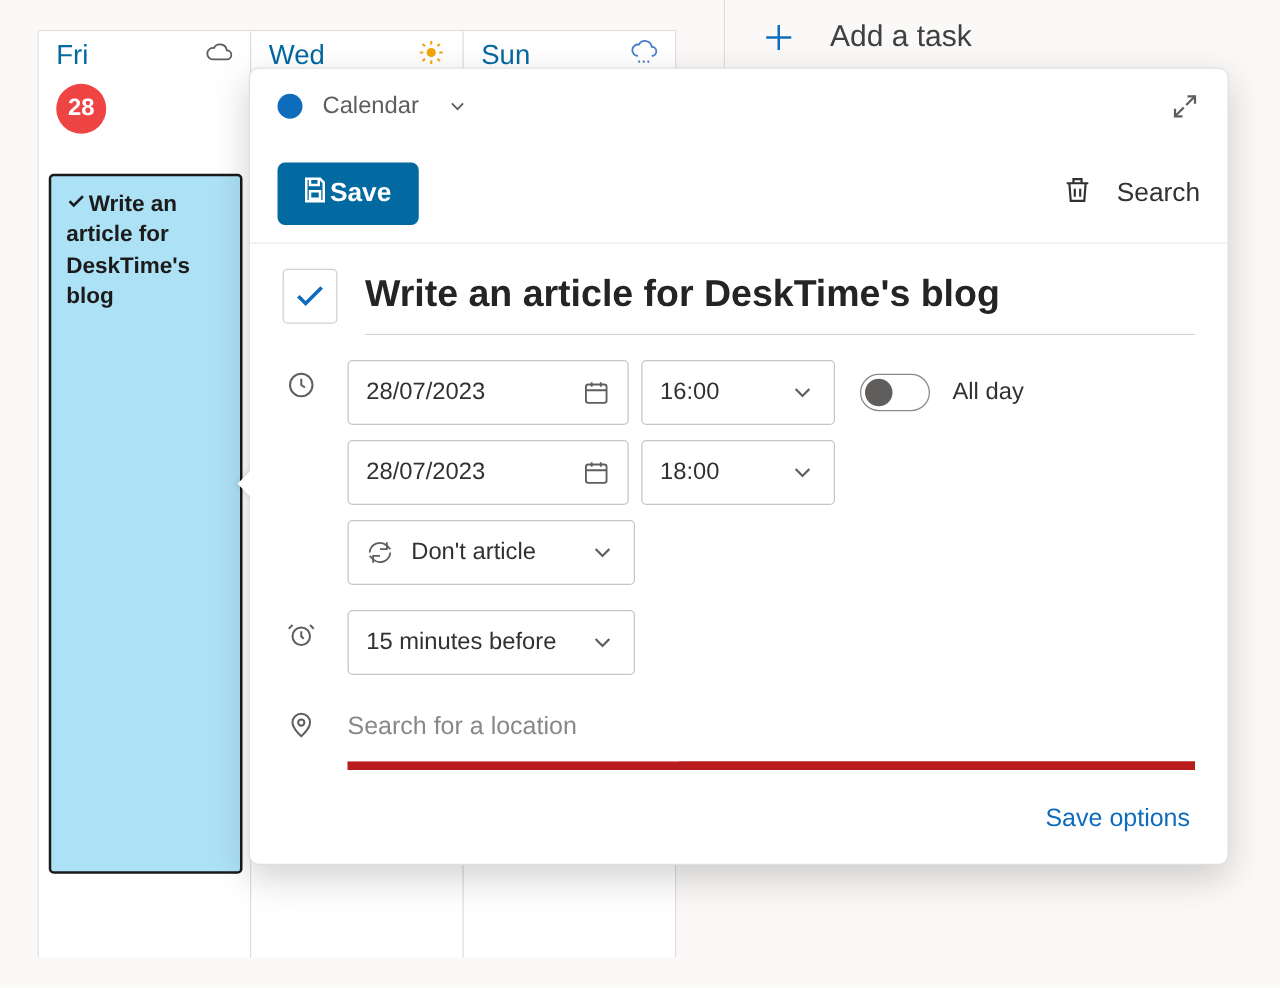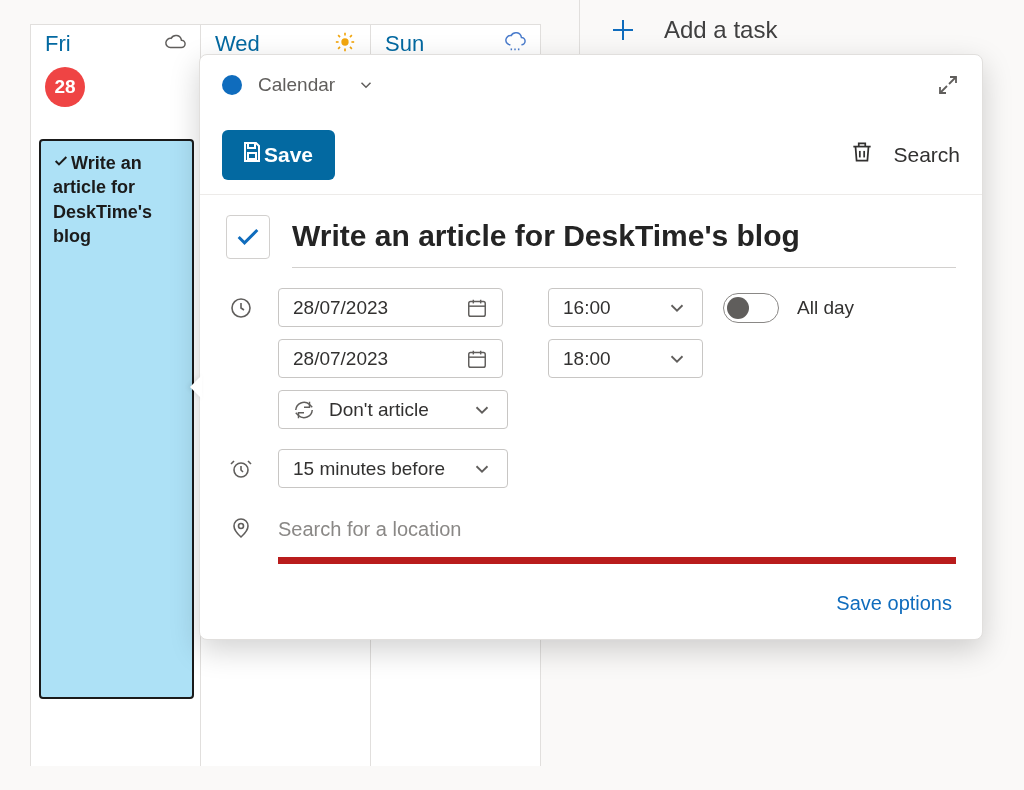--- a/index.html
+++ b/index.html
@@ -155,31 +155,31 @@
     flex:0 0 44px;
   }
   .title-row .check-box svg{width:28px;height:28px;color:#0f6cbd;}
   .title-text {
     font-size:30px; font-weight:600; color:#242424;
     border:none; outline:none; width:100%;
     padding:4px 0 14px 0;
   }
   .title-wrap{ flex:1; border-bottom:1px solid #d2d0ce; }
   .field {
-    height:39px;
+    height:52px;
     border:1px solid #c8c6c4;
     border-radius:4px;
     background:#fff;
     display:flex;align-items:center;
     padding:12px 14px;
     font-size:19px;color:#323130;
     gap:12px;
   }
   .field.date { width:225px; justify-content:space-between;}
-  .field.time { width:155px; justify-content:space-between;margin-left:35px;}
+  .field.time { width:155px; justify-content:space-between;}
   .field .cal-ico,.field .chev-ico{width:22px;height:22px;color:#605e5c;}
   .repeat-field{ width:230px; gap:14px;}
   .repeat-field .rep-ico{width:22px;height:22px;color:#605e5c;}
   .reminder-field{ width:230px; justify-content:space-between;}
 
   .toggle-group{ display:flex;align-items:center;gap:18px; margin-left:10px;}
   .toggle {
     width:56px;height:30px;border:1px solid #8a8886;border-radius:999px;
     background:#fff;position:relative;
   }

